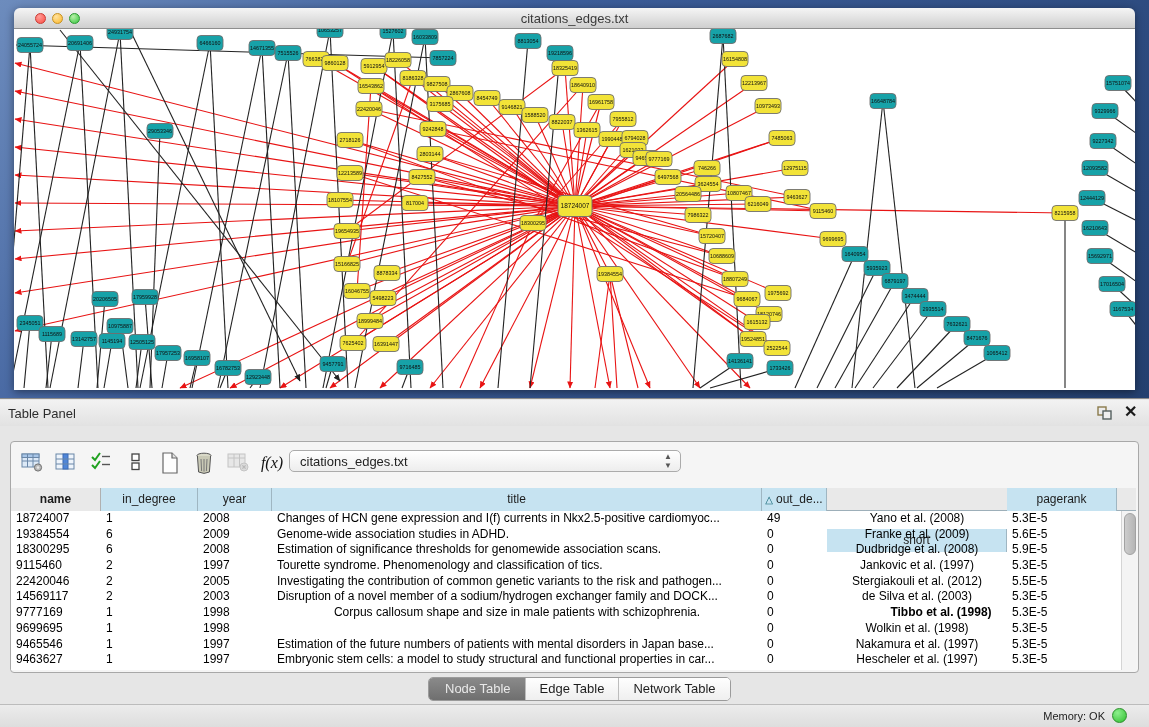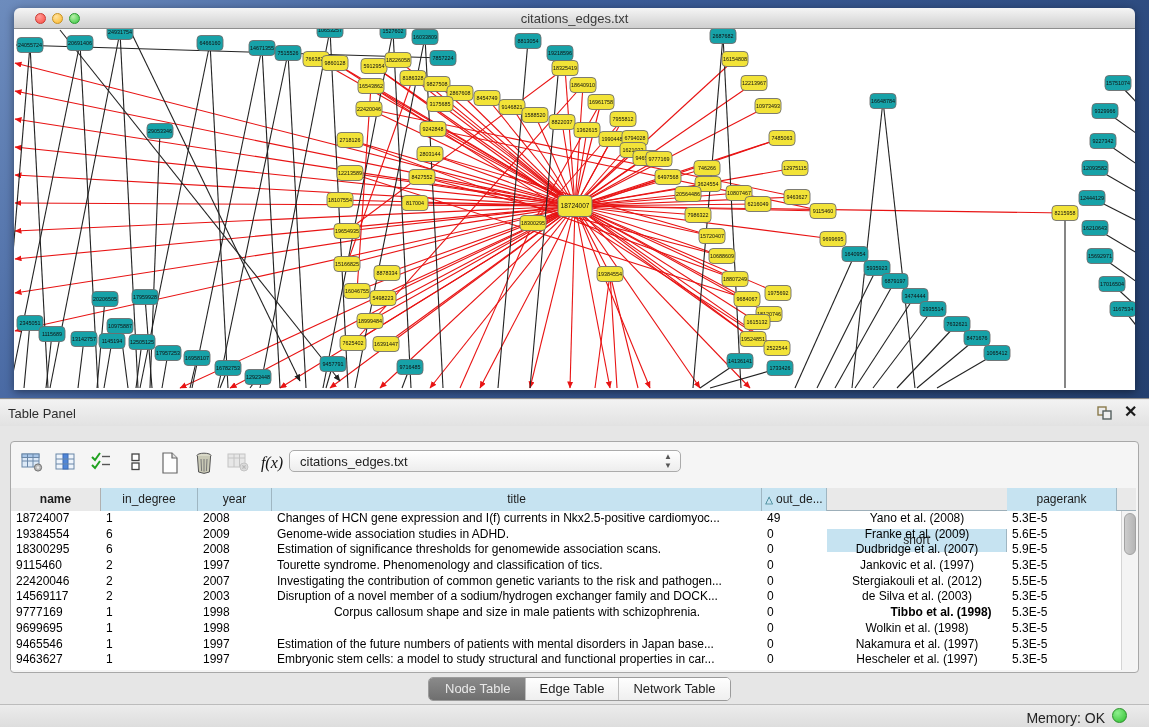--- a/index.html
+++ b/index.html
@@ -42,21 +42,21 @@
   .tcell{position:absolute;top:0;height:15.7px;font-size:12px;color:#000;overflow:hidden;white-space:nowrap;box-sizing:border-box;padding:0 5px;}
   #vscroll{position:absolute;right:0;top:23px;width:15px;height:159px;background:#f4f4f4;border-left:1px solid #d5d5d5;box-sizing:border-box;}
   #vthumb{position:absolute;left:2px;top:2px;width:10px;height:40px;border-radius:6px;background:linear-gradient(90deg,#cdcdcd,#b5b5b5);border:1px solid #a2a2a2;}
   
   #tabs{position:absolute;left:428px;top:278px;height:22px;display:flex;border:1px solid #9b9b9b;border-radius:5px;overflow:hidden;background:#fdfdfd;}
   .seg{padding:0 14px;font-size:13px;line-height:22px;color:#1e1e1e;background:linear-gradient(#fefefe,#efefef);border-right:1px solid #bdbdbd;cursor:pointer;}
   .seg:last-child{border-right:none;}
   .seg.active{background:linear-gradient(#8a8a8a,#6f6f6f);color:#e9e9e9;padding-left:16px;}
   
   #footer{position:absolute;left:0;top:305px;width:1149px;height:24px;background:linear-gradient(#ececec,#dcdcdc);border-top:1px solid #bcbcbc;}
-  #memory-label{position:absolute;right:44px;top:5px;font-size:14px;color:#222;}
+  #memory-label{position:absolute;right:44px;top:5px;font-size:11px;color:#222;}
   #memory-led{position:absolute;right:22px;top:3px;width:13px;height:13px;border-radius:50%;background:radial-gradient(circle at 35% 30%,#8df08d,#2fbf2f);border:1px solid #2a8f2a;}
 </style>
 </head>
 <body>
 
 <div id="desktop">
   <div id="mac-window">
     <div id="titlebar">
       <div class="tl" id="tl-close"></div>
       <div class="tl" id="tl-min" style="left:38px"></div>
@@ -820,36 +820,36 @@
             <span class="tcell" style="left: 751px; width: 65px; text-align: left;">0</span>
             <span class="tcell" style="left: 816px; width: 180px; text-align: center;">Franke et al. (2009)</span>
             <span class="tcell" style="left: 996px; width: 110px; text-align: left;">5.6E-5</span>
           </div>
           <div class="trow">
             <span class="tcell" style="left: 0px; width: 90px; text-align: left;">18300295</span>
             <span class="tcell" style="left: 90px; width: 97px; text-align: left;">6</span>
             <span class="tcell" style="left: 187px; width: 74px; text-align: left;">2008</span>
             <span class="tcell" style="left: 261px; width: 490px; text-align: left;">Estimation of significance thresholds for genomewide association scans.</span>
             <span class="tcell" style="left: 751px; width: 65px; text-align: left;">0</span>
-            <span class="tcell" style="left: 816px; width: 180px; text-align: center;">Dudbridge et al. (2007)</span>
+            <span class="tcell" style="left: 816px; width: 180px; text-align: center;">Dudbridge et al. (2008)</span>
             <span class="tcell" style="left: 996px; width: 110px; text-align: left;">5.9E-5</span>
           </div>
           <div class="trow">
             <span class="tcell" style="left: 0px; width: 90px; text-align: left;">9115460</span>
             <span class="tcell" style="left: 90px; width: 97px; text-align: left;">2</span>
             <span class="tcell" style="left: 187px; width: 74px; text-align: left;">1997</span>
             <span class="tcell" style="left: 261px; width: 490px; text-align: left;">Tourette syndrome. Phenomenology and classification of tics.</span>
             <span class="tcell" style="left: 751px; width: 65px; text-align: left;">0</span>
             <span class="tcell" style="left: 816px; width: 180px; text-align: center;">Jankovic et al. (1997)</span>
             <span class="tcell" style="left: 996px; width: 110px; text-align: left;">5.3E-5</span>
           </div>
           <div class="trow">
             <span class="tcell" style="left: 0px; width: 90px; text-align: left;">22420046</span>
             <span class="tcell" style="left: 90px; width: 97px; text-align: left;">2</span>
-            <span class="tcell" style="left: 187px; width: 74px; text-align: left;">2007</span>
+            <span class="tcell" style="left: 187px; width: 74px; text-align: left;">2005</span>
             <span class="tcell" style="left: 261px; width: 490px; text-align: left;">Investigating the contribution of common genetic variants to the risk and pathogen...</span>
             <span class="tcell" style="left: 751px; width: 65px; text-align: left;">0</span>
             <span class="tcell" style="left: 816px; width: 180px; text-align: center;">Stergiakouli et al. (2012)</span>
             <span class="tcell" style="left: 996px; width: 110px; text-align: left;">5.5E-5</span>
           </div>
           <div class="trow">
             <span class="tcell" style="left: 0px; width: 90px; text-align: left;">14569117</span>
             <span class="tcell" style="left: 90px; width: 97px; text-align: left;">2</span>
             <span class="tcell" style="left: 187px; width: 74px; text-align: left;">2003</span>
             <span class="tcell" style="left: 261px; width: 490px; text-align: left;">Disruption of a novel member of a sodium/hydrogen exchanger family and DOCK...</span>

